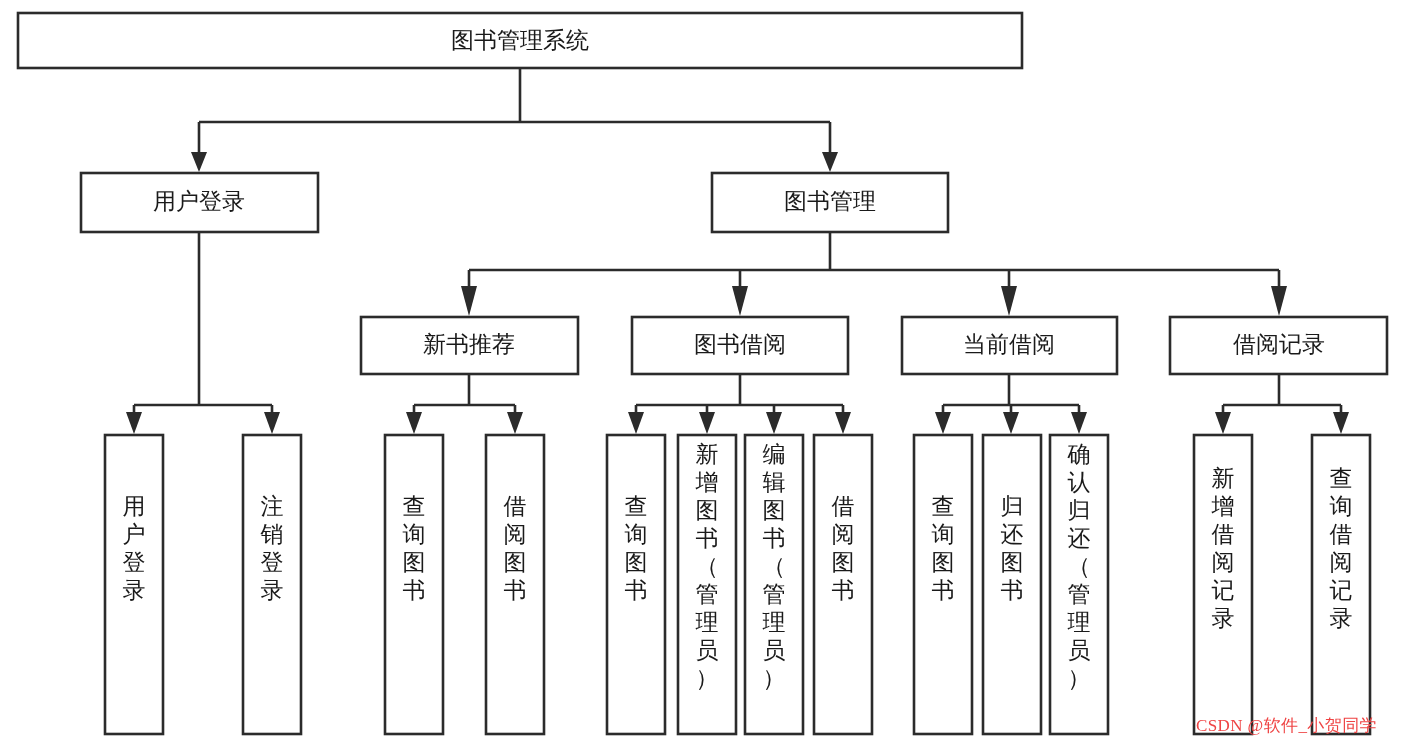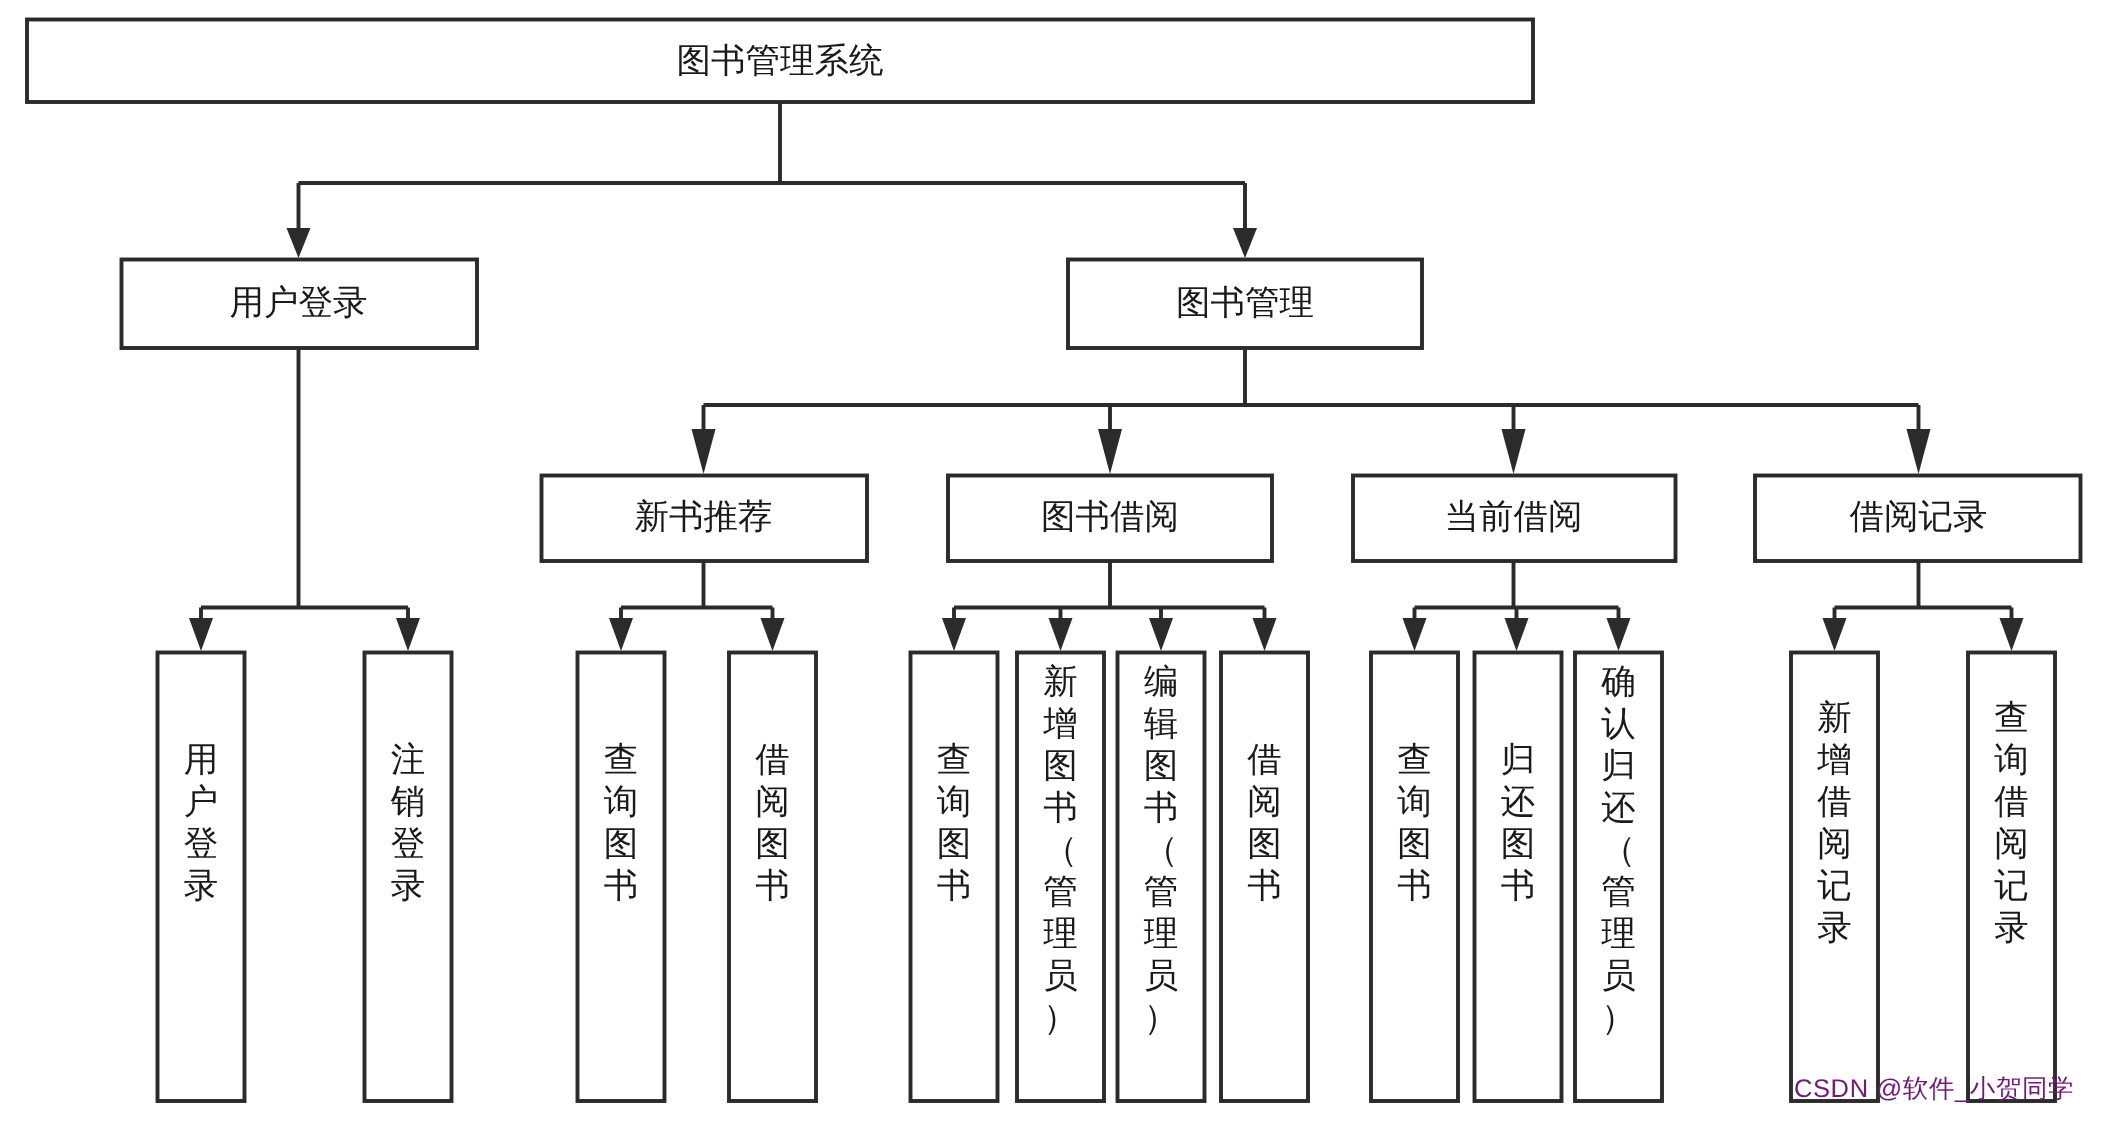--- a/index.html
+++ b/index.html
@@ -49,23 +49,23 @@
     dominant-baseline: middle;
   }
   .node-label-v {
     font-family: "Liberation Sans", "DejaVu Sans", sans-serif;
     font-size: 23px;
     fill: #1a1a1a;
     text-anchor: middle;
   }
   .watermark-text {
     position: absolute;
-    font-family: Liberation Sans, sans-serif;
+    font-family: Liberation Serif, serif;
     font-size: 17px;
-    color: #701a75;
+    color: #ef4444;
     white-space: nowrap;
     letter-spacing: 0.4px;
     user-select: none;
   }
 </style>
 </head>
 <body>
 
 <div id="diagram-root">
 

